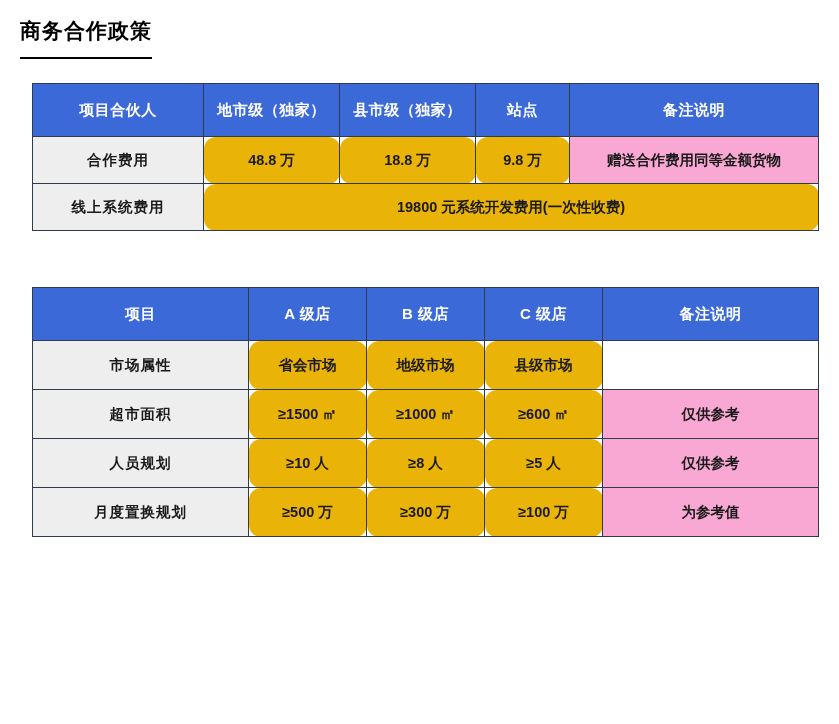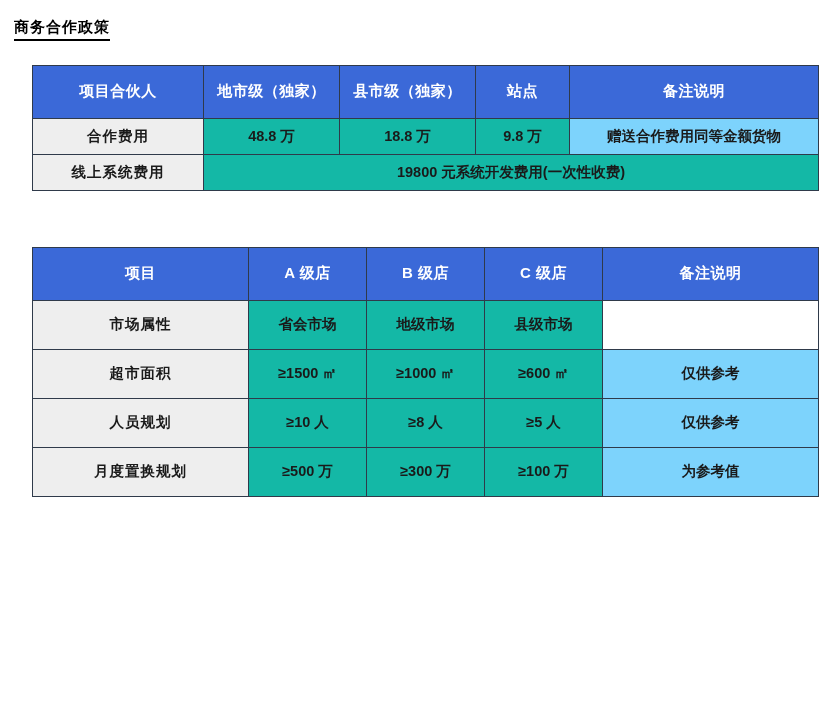--- a/index.html
+++ b/index.html
@@ -15,28 +15,28 @@
     overflow: hidden;
   }
   .page {
     position: relative;
     width: 839px;
     height: 724px;
     box-sizing: border-box;
     padding: 18px 0 0 0;
   }
   .section-title {
-    font-size: 15px;
+    font-size: 21px;
     font-weight: bold;
     letter-spacing: 1px;
     color: #000000;
-    margin: 0 0 0 14px;
+    margin: 0 0 0 20px;
     display: inline-block;
     border-bottom: 2px solid #000000;
-    padding-bottom: 2px;
+    padding-bottom: 13px;
     line-height: 1.25;
   }
   .title-wrap {
     padding-left: 0;
   }
   table {
     border-collapse: collapse;
     table-layout: fixed;
     margin-left: 32px;
     background: #ffffff;
@@ -58,32 +58,33 @@
     height: 52px;
     font-size: 15px;
     letter-spacing: 0.5px;
   }
   td.rowhead {
     background: #eeeeee;
     font-weight: bold;
     letter-spacing: 1px;
   }
   td.val {
-    background: #14b8a6;
+    background: #eab308;
     font-weight: bold;
+    border-radius: 12px;
   }
   td.note {
-    background: #7dd3fc;
+    background: #f9a8d4;
     font-weight: bold;
     font-size: 14.5px;
   }
   td.blank {
     background: #ffffff;
   }
-  .t1 tbody tr { height: 36px; }
+  .t1 tbody tr { height: 47px; }
   .t2 tbody tr { height: 49px; }
   .spacer-1 { height: 34px; }
 </style>
 </head>
 <body>
 
 <div class="page">
 
   <div class="title-wrap">
     <h2 class="section-title">商务合作政策</h2>

